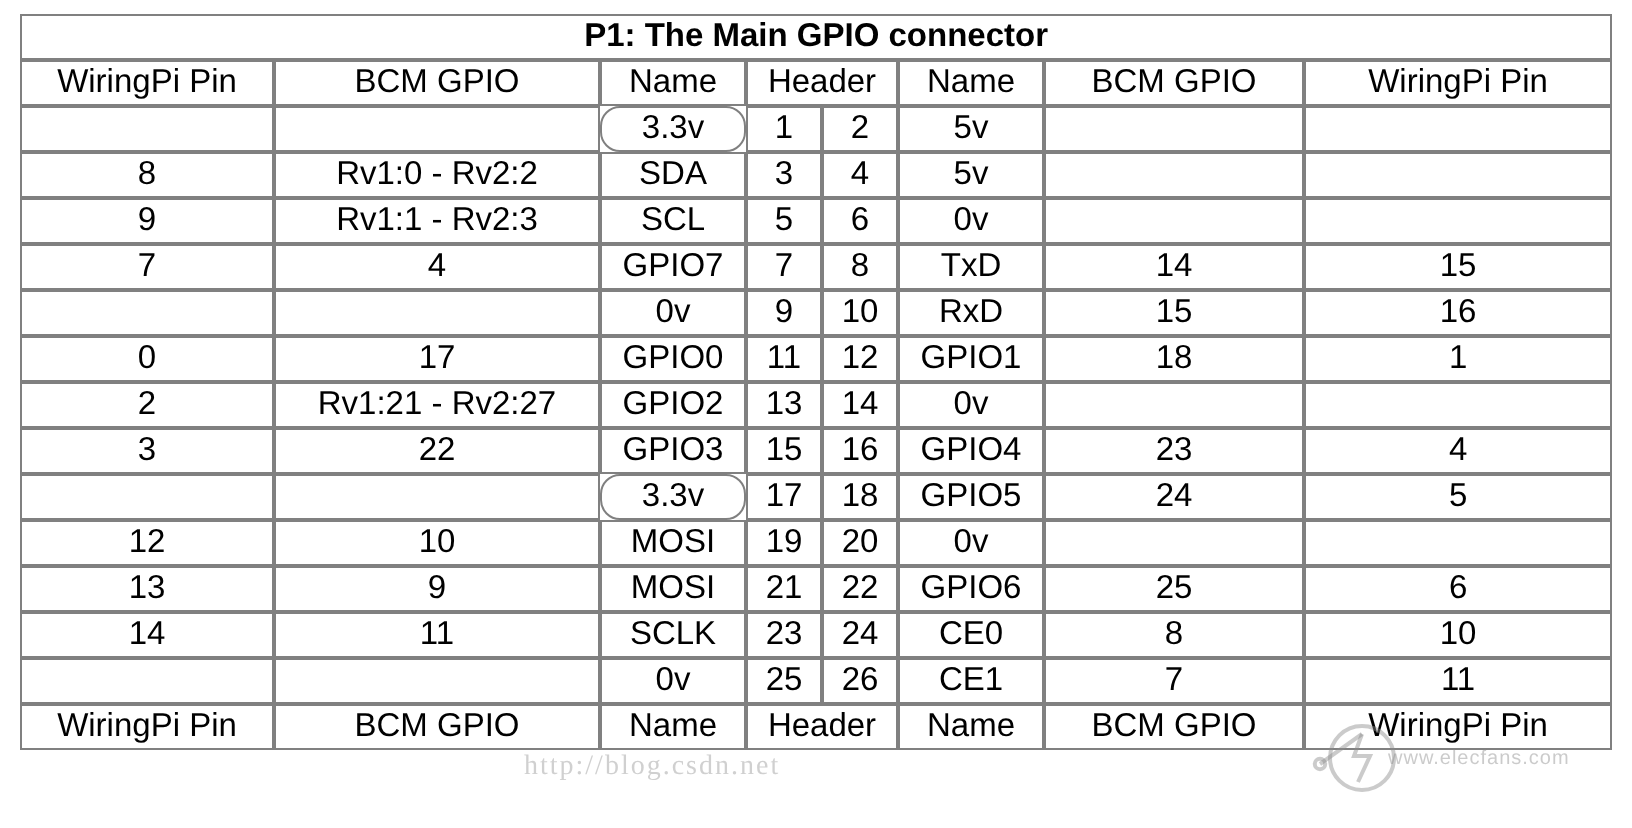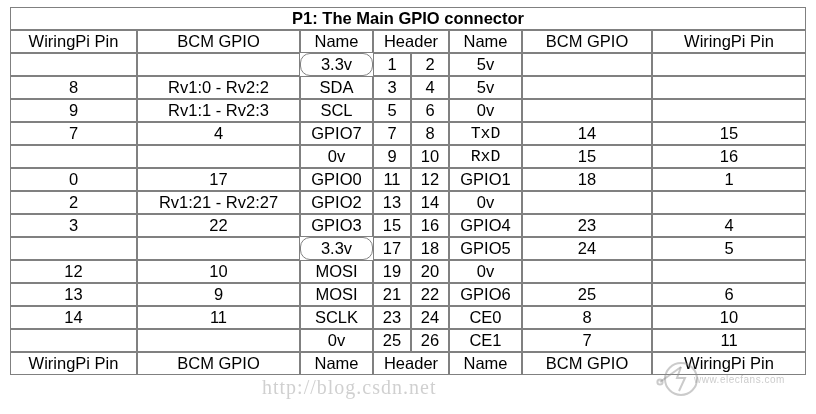--- a/index.html
+++ b/index.html
@@ -75,35 +75,35 @@
   col.c-hdrB  { width: 38px;  }
   col.c-name2 { width: 73px;  }
   col.c-bcm2  { width: 130px; }
   col.c-wpi2  { width: 154px; }
 
   
   .clr-33v   { color: #ff0000; border-radius: 10px; }
   .clr-5v    { color: #8b0000; }
   .clr-i2c   { color: #00ffff; }
   .clr-gpio  { color: #00a000; }
-  .clr-uart  { color: #ffff00; font-family: Liberation Mono, monospace; }
+  .clr-uart  { color: #ffff00; }
   .clr-spi   { color: #009999; }
   .clr-gnd   { color: #000000; }
 
   
   .watermark {
     position: absolute;
     pointer-events: none;
     user-select: none;
   }
   #wm-csdn {
     left: 262px;
     top: 376px;
     font-family: "Liberation Serif", serif;
-    font-size: 20px;
+    font-size: 14px;
     letter-spacing: 1px;
     color: rgba(150,150,150,0.45);
     white-space: nowrap;
   }
   #wm-logo {
     left: 654px;
     top: 358px;
     width: 160px;
     height: 52px;
   }

